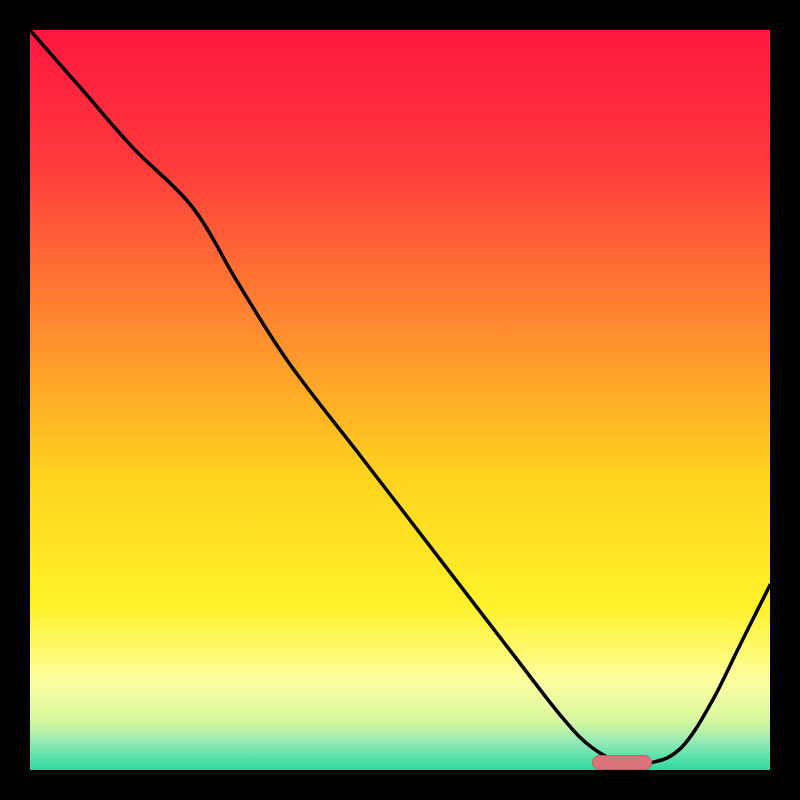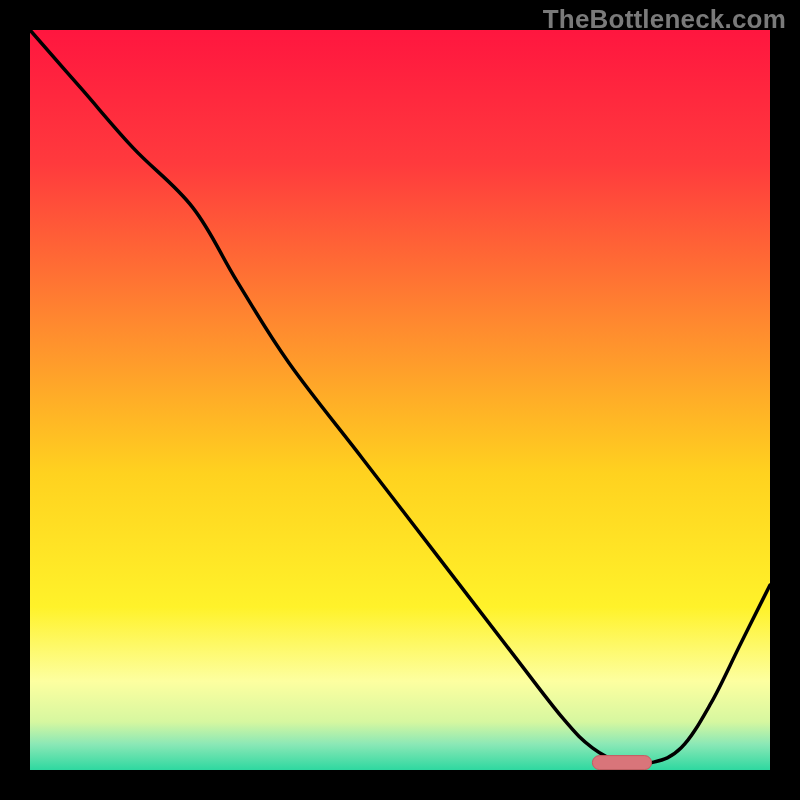--- a/index.html
+++ b/index.html
@@ -34,21 +34,20 @@
     top: 30px;
     width: 740px;
     height: 740px;
   }
   svg { display: block; }
 </style>
 </head>
 <body>
 
 <div class="frame">
-  <div class="watermark">TheBottleneck.com</div>
   <div class="plot">
     <svg id="chart-svg" width="740" height="740" viewBox="0 0 740 740" preserveAspectRatio="none">
       <defs>
         <linearGradient id="bg-grad" x1="0" y1="0" x2="0" y2="1">
             <stop offset="0%" stop-color="#ff163f"></stop>
             <stop offset="18%" stop-color="#ff3a3d"></stop>
             <stop offset="40%" stop-color="#ff8a2f"></stop>
             <stop offset="60%" stop-color="#ffd21f"></stop>
             <stop offset="78%" stop-color="#fff22a"></stop>
             <stop offset="88%" stop-color="#fdffa0"></stop>

